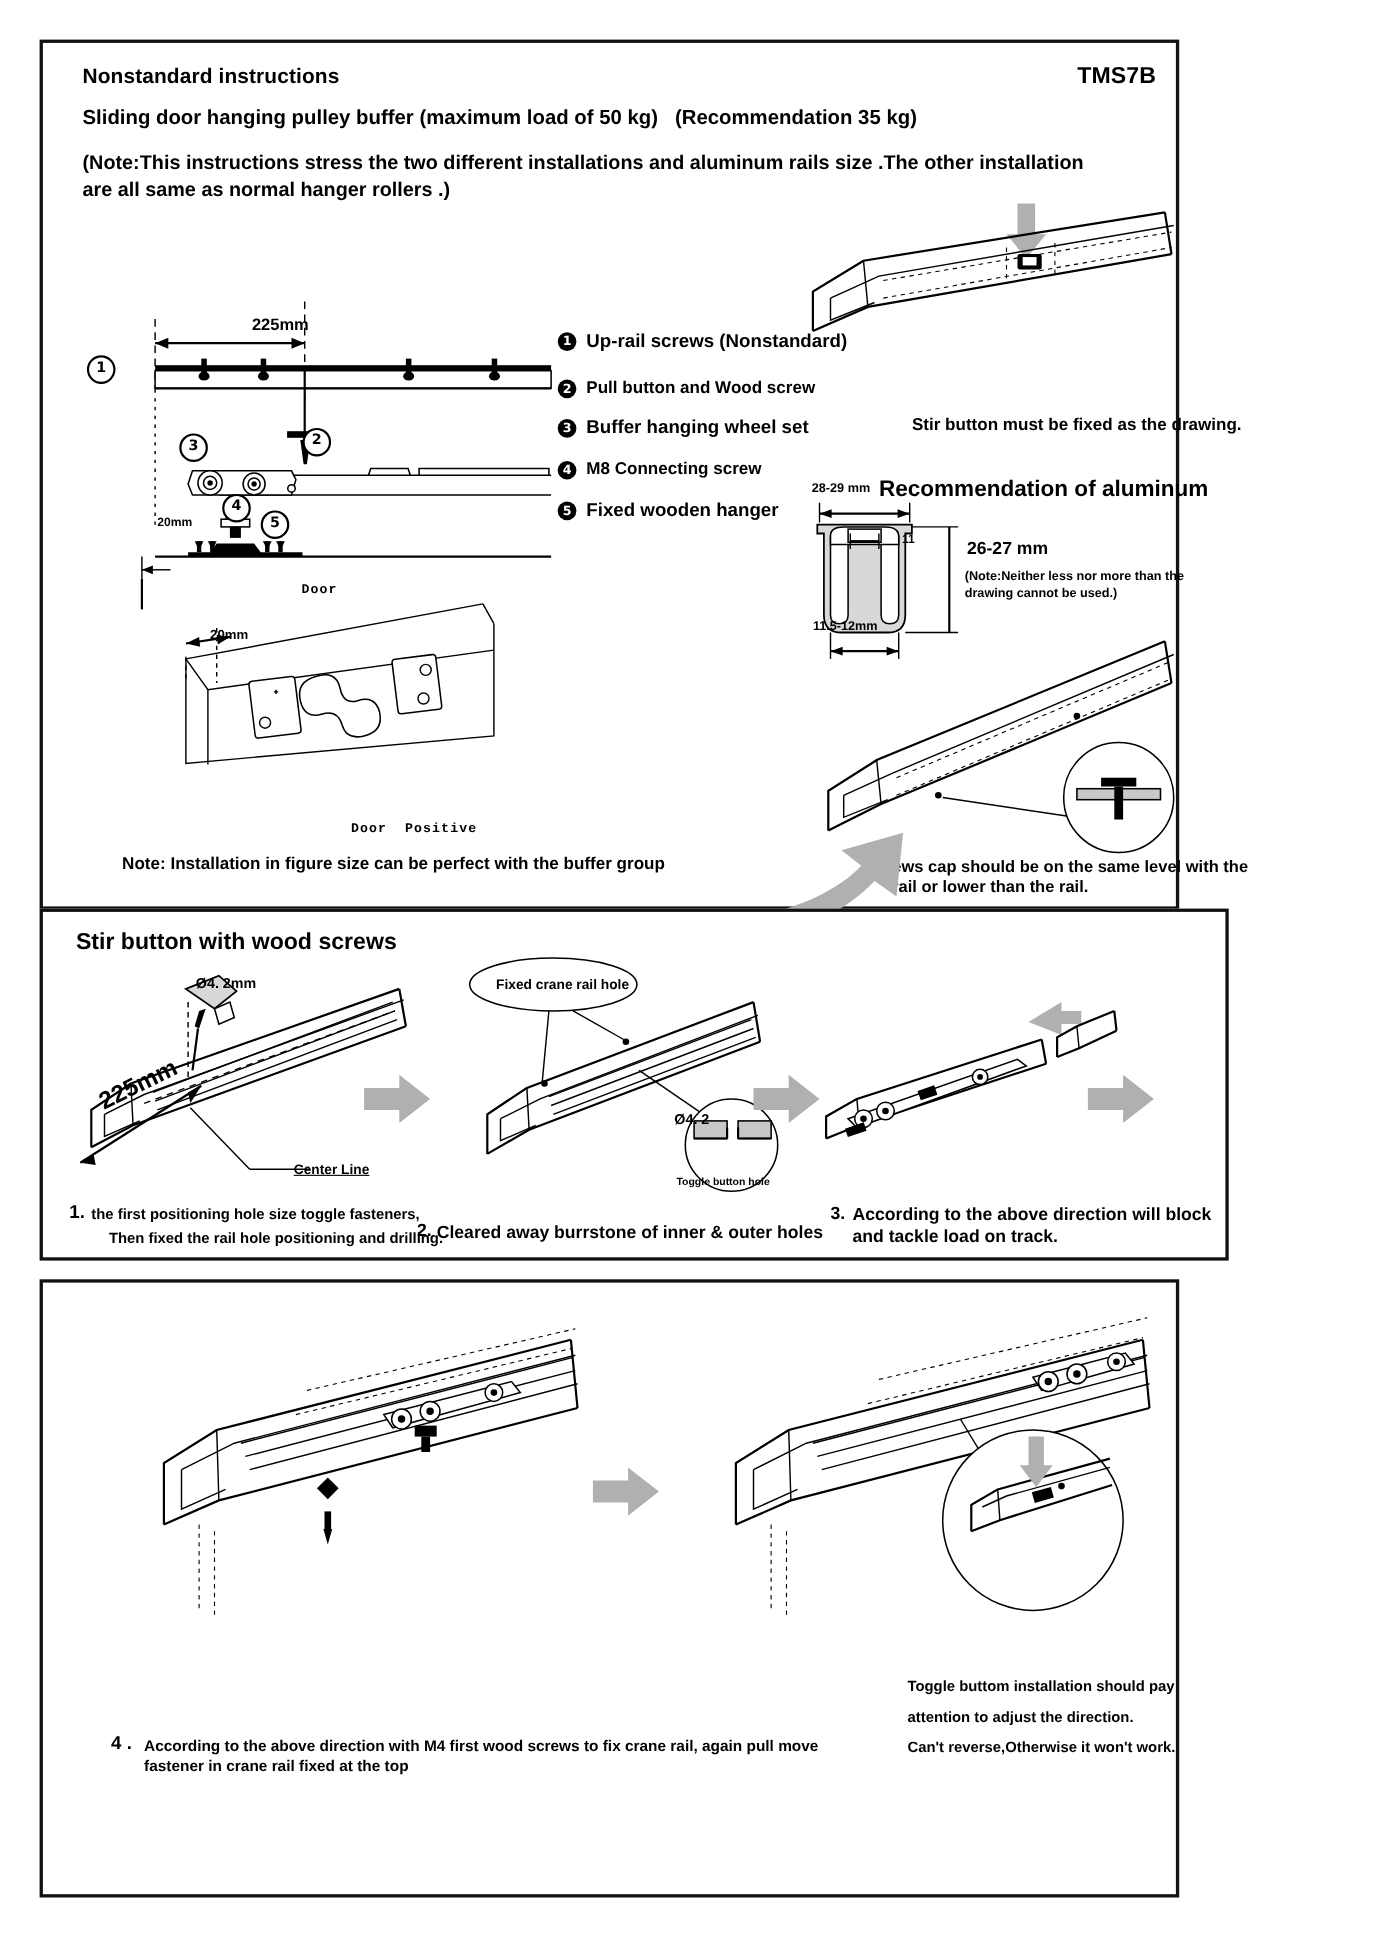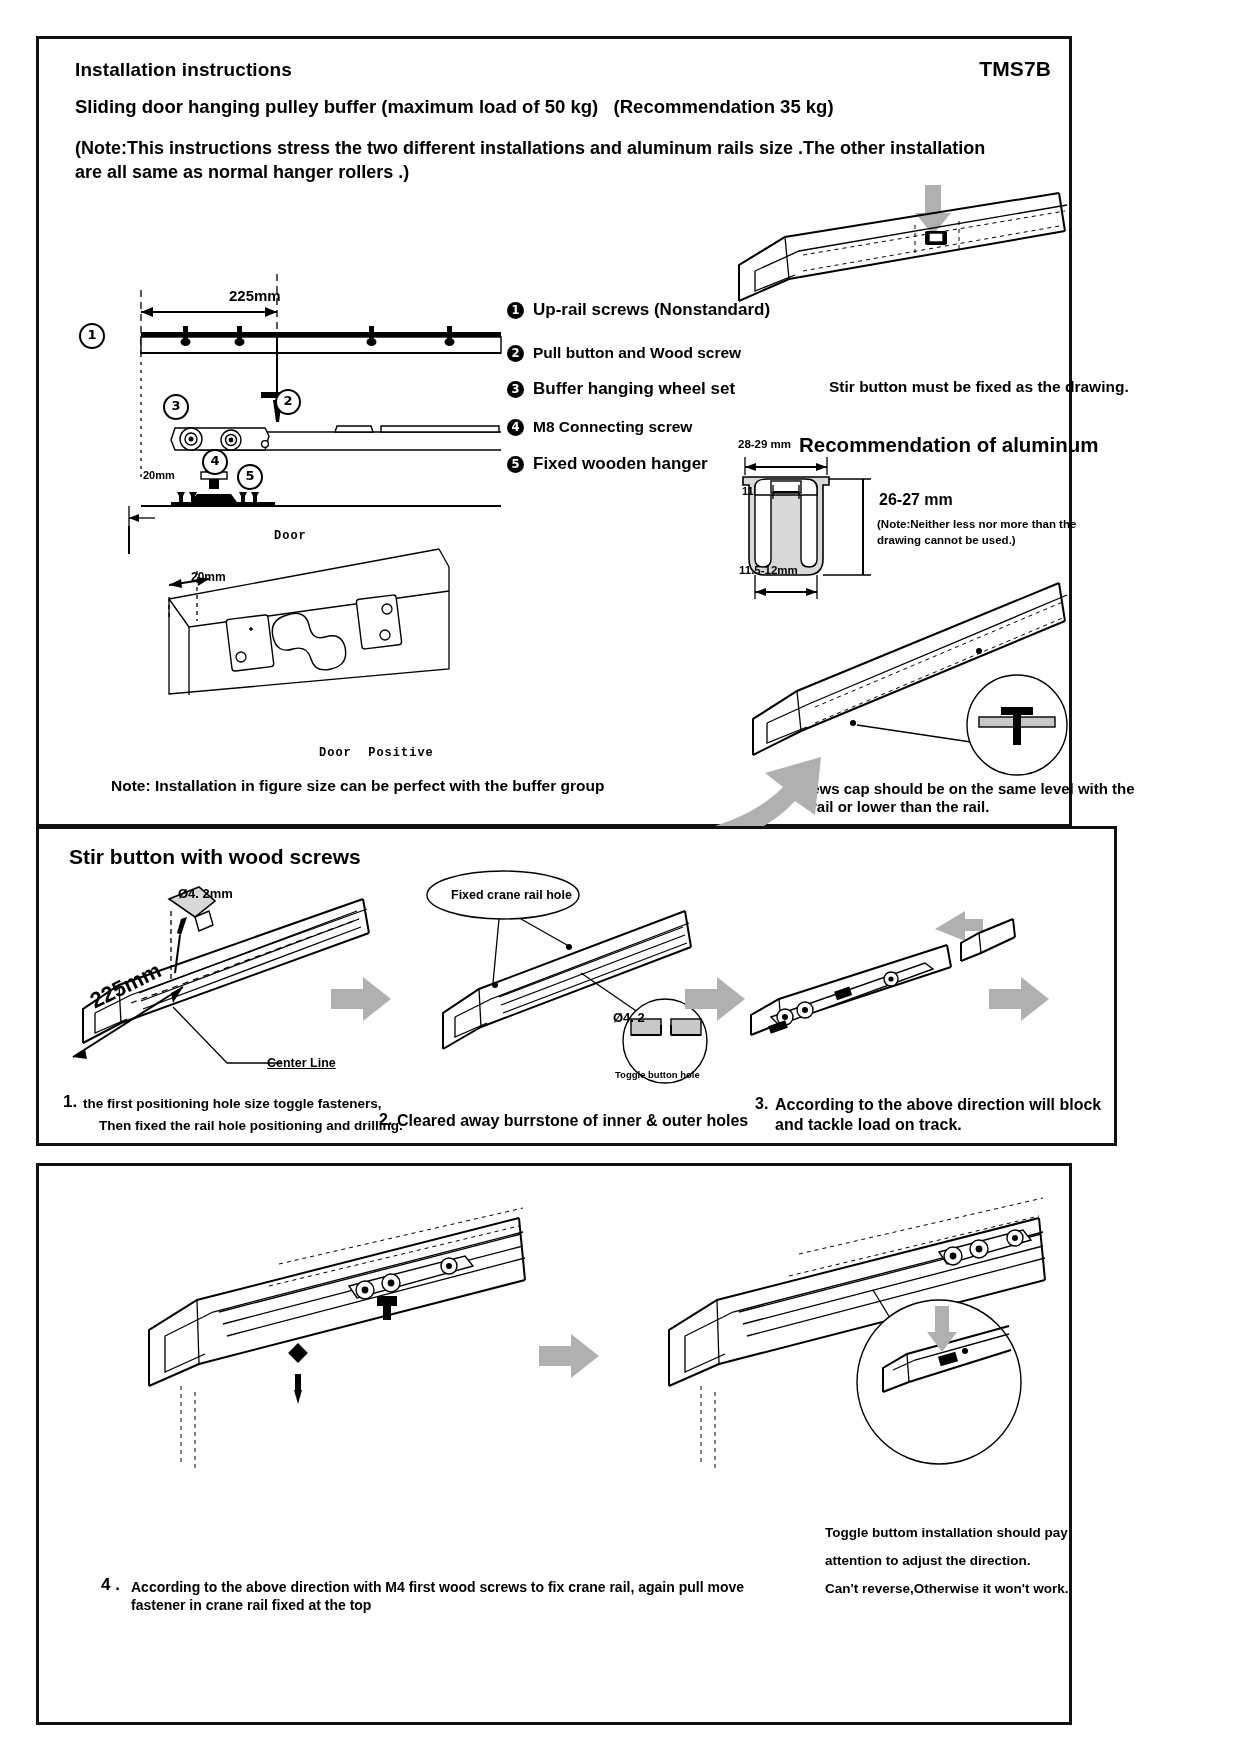--- a/index.html
+++ b/index.html
@@ -48,21 +48,21 @@
   .wht{fill:#fff;stroke:#000;stroke-width:1.4;}
   .blk{fill:#000;}
 </style>
 </head>
 <body>
 
 <div class="page">
 
   <div class="panel" id="panel-top">
 
-    <div class="t hdr b" style="left:36px;top:18px;">Installation instructions</div>
+    <div class="t hdr b" style="left:36px;top:18px;">Nonstandard instructions</div>
     <div class="t hdr b" style="right:18px;top:16px;font-size:21px;">TMS7B</div>
 
     <div class="t hdr2 b" style="left:36px;top:56px;">Sliding door hanging pulley buffer (maximum load of 50 kg)   (Recommendation 35 kg)</div>
 
     <div class="t note-par b" style="left:36px;top:98px;">(Note:This instructions stress the two different installations and aluminum rails size .The other installation</div>
     <div class="t note-par b" style="left:36px;top:122px;">are all same as normal hanger rollers .)</div>
 
     <svg class="sv" style="left:40px;top:215px;" width="440" height="300">
 
       <line class="ln1" x1="62" y1="36" x2="62" y2="100" stroke-dasharray="7 5"></line>
@@ -233,21 +233,21 @@
       <line class="ln2" x1="152" y1="50" x2="152" y2="146"></line>
 
       <line class="ln1" x1="44" y1="146" x2="44" y2="170"></line>
       <line class="ln1" x1="106" y1="146" x2="106" y2="170"></line>
       <line class="ln2" x1="44" y1="163" x2="106" y2="163"></line>
       <polygon class="blk" points="44,163 55,159 55,167"></polygon>
       <polygon class="blk" points="106,163 95,159 95,167"></polygon>
     </svg>
 
     <div class="t tiny" style="left:699px;top:398px;font-size:11.5px;">28-29 mm</div>
-    <div class="t tiny2" style="left:703px;top:445px;font-size:11px;">11</div>
+    <div class="t tiny2" style="left:781px;top:445px;font-size:11px;">11</div>
     <div class="t b" style="left:840px;top:450px;font-size:16px;">26-27 mm</div>
     <div class="t tiny" style="left:700px;top:524px;font-size:11.5px;">11.5-12mm</div>
     <div class="t tiny" style="left:838px;top:478px;width:230px;white-space:normal;font-size:11.5px;line-height:1.38;">(Note:Neither less nor more than the drawing cannot be used.)</div>
 
     <svg class="sv" style="left:690px;top:520px;" width="340" height="220">
       <path class="ln2" d="M24 196 L24 160 L68 132 L330 24"></path>
       <path class="ln2" d="M24 196 L72 172 L336 62"></path>
       <path class="ln1" d="M68 132 L72 172"></path>
       <path class="ln2" d="M330 24 L336 62"></path>
       <path class="ln1" d="M24 160 L68 132"></path>

